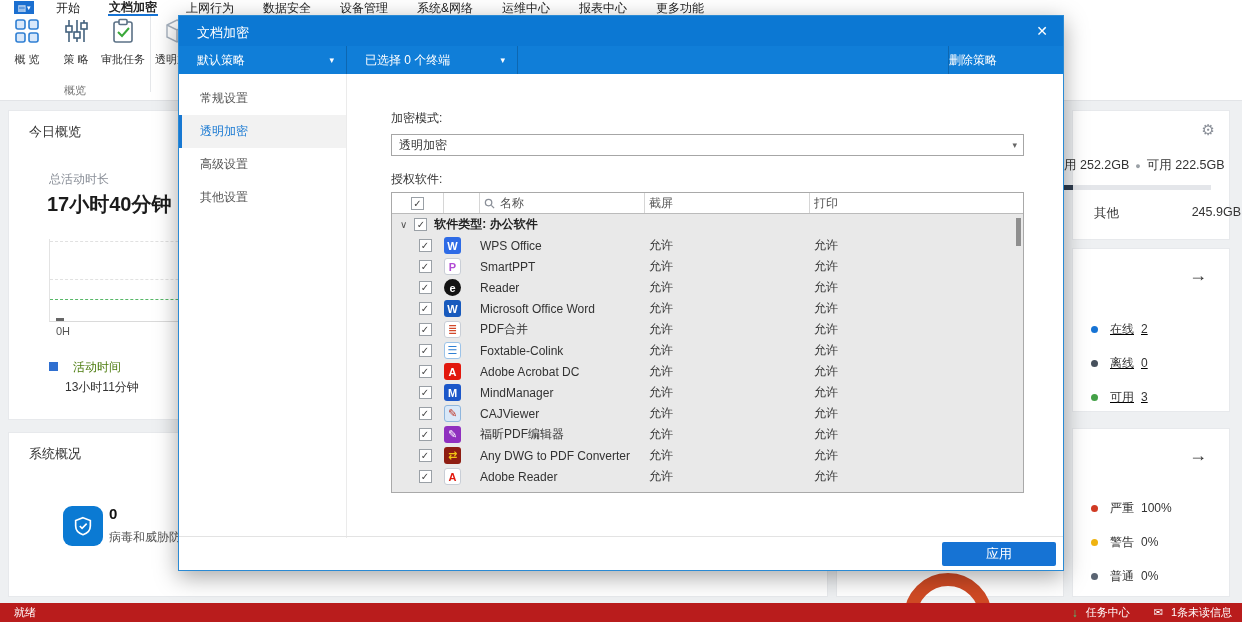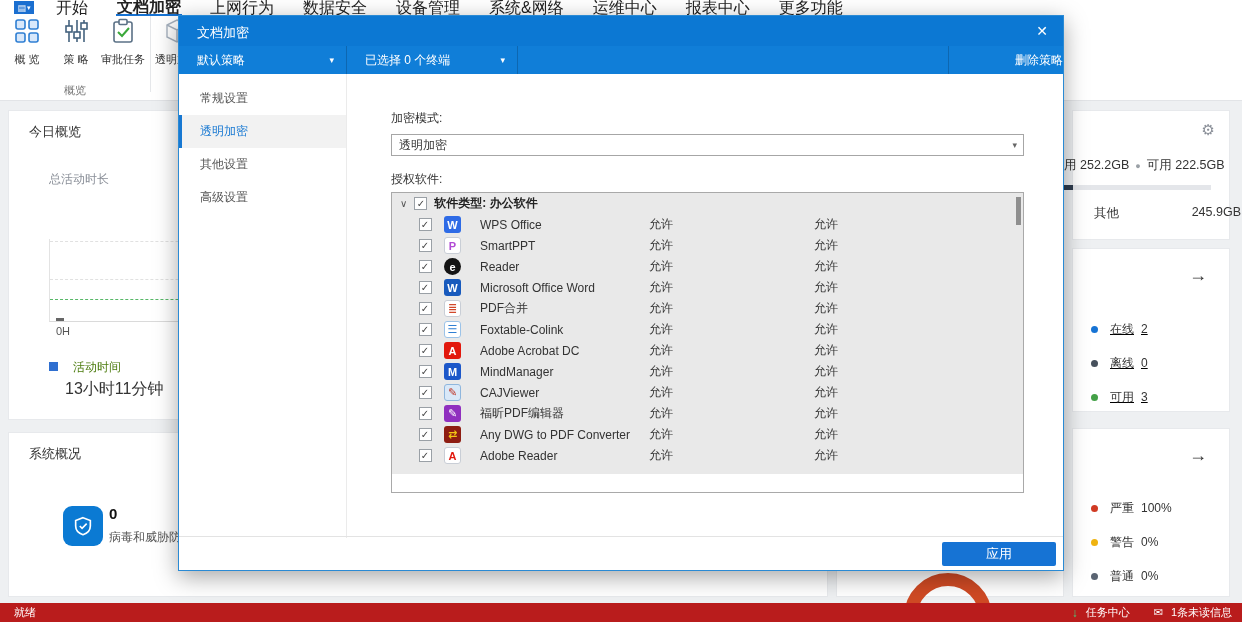--- a/index.html
+++ b/index.html
@@ -5,21 +5,21 @@
   html,body{margin:0;padding:0;}
   body{font-family:"Liberation Sans","DejaVu Sans",sans-serif;}
   .screen{position:relative;width:1242px;height:622px;background:#eef0f2;overflow:hidden;}
   .abs{position:absolute;}
 
   
   .ribbon{position:absolute;left:0;top:0;width:1242px;height:100px;background:#fff;border-bottom:1px solid #e2e4e7;}
   .menubar{position:absolute;left:0;top:0;width:100%;height:15px;display:flex;align-items:center;}
   .appbtn{position:absolute;left:14px;top:1px;width:20px;height:13px;background:#1b6fd0;color:#fff;font-size:9px;display:flex;align-items:center;justify-content:center;gap:1px;}
   .tabs{position:absolute;left:55px;top:0;display:flex;gap:27px;height:15px;align-items:center;}
-  .tab{font-size:16px;color:#222;line-height:14px;padding:0 1px;cursor:default;}
+  .tab{font-size:12px;color:#222;line-height:14px;padding:0 1px;cursor:default;}
   .tab.active{border-bottom:2px solid #1673d4;font-weight:bold;}
   .tool{position:absolute;top:18px;width:50px;text-align:center;}
   .tool .tlabel{font-size:11px;color:#333;margin-top:4px;white-space:nowrap;}
   .vsep{position:absolute;left:150px;top:16px;width:1px;height:76px;background:#e5e7ea;}
   .grouplabel{position:absolute;left:0;top:83px;width:150px;text-align:center;font-size:11px;color:#777;}
 
   
   .card{position:absolute;background:#fff;border:1px solid #e7e9ec;box-sizing:border-box;}
   .cardtitle{position:absolute;left:20px;top:12px;font-size:13px;color:#333;}
   .metriclabel{font-size:12px;color:#8a8f98;text-align:center;}
@@ -42,21 +42,21 @@
   .donut{position:absolute;left:904px;top:573px;width:88px;height:88px;border-radius:50%;border:13px solid #cf4a24;box-sizing:border-box;}
 
   
   .modal{position:absolute;left:178px;top:15px;width:886px;height:556px;background:#fff;border:1px solid #2a8ad4;box-sizing:border-box;box-shadow:0 6px 22px rgba(0,0,0,.35);}
   .mtitle{position:absolute;left:0;top:0;width:100%;height:30px;background:#0c78d3;color:#fff;}
   .mtitle .t{position:absolute;left:18px;top:8px;font-size:13px;}
   .mclose{position:absolute;right:12px;top:6px;font-size:14px;color:#fff;width:18px;height:18px;text-align:center;line-height:18px;cursor:default;}
   .mtoolbar{position:absolute;left:0;top:30px;width:100%;height:28px;background:#107ed8;color:#fff;display:flex;}
   .mdrop{position:relative;height:28px;box-sizing:border-box;border-right:1px solid rgba(0,0,0,.18);font-size:12px;line-height:28px;padding-left:18px;}
   .mdrop .caret{position:absolute;right:12px;top:0;font-size:9px;}
-  .mdel{position:absolute;right:0;top:0;width:114px;height:28px;border-left:1px solid rgba(0,0,0,.18);font-size:12px;line-height:28px;text-align:right;}
+  .mdel{position:absolute;right:0;top:0;width:114px;height:28px;border-left:1px solid rgba(0,0,0,.18);font-size:12px;line-height:28px;text-align:left;}
   .mbody{position:absolute;left:0;top:58px;width:100%;height:464px;display:flex;}
   .mnav{width:168px;box-sizing:border-box;border-right:1px solid #ebebeb;padding-top:8px;}
   .mnavitem{height:33px;line-height:33px;padding-left:18px;font-size:12px;color:#555;border-left:3px solid transparent;box-sizing:border-box;}
   .mnavitem.active{background:#f2f2f2;color:#1778d2;border-left:3px solid #1778d2;}
   .mcontent{position:relative;flex:1;}
   .flabel{position:absolute;left:44px;font-size:12px;color:#333;}
   .select{position:absolute;left:44px;top:60px;width:633px;height:22px;border:1px solid #a6a6a6;box-sizing:border-box;font-size:12px;color:#333;line-height:20px;padding-left:7px;background:#fff;}
   .select .caret{position:absolute;right:6px;top:0;font-size:9px;color:#666;line-height:20px;}
   .table{position:absolute;left:44px;top:118px;width:633px;height:301px;border:1px solid #a9a9a9;box-sizing:border-box;overflow:hidden;}
   .thead{display:grid;grid-template-columns:52px 36px 165px 165px 1fr;height:20px;background:#fff;border-bottom:1px solid #bbb;font-size:12px;color:#555;}
@@ -145,30 +145,31 @@
           </svg></span>
       <div class="tlabel">透明加密</div>
     </div>
     <div class="vsep"></div>
     <div class="grouplabel">概览</div>
   </div>
 
   <div class="card" style="left:8px;top:110px;width:820px;height:310px;">
     <div class="cardtitle">今日概览</div>
     <div class="abs metriclabel" style="left:40px;top:60px;">总活动时长</div>
+    <div class="abs metricvalue" style="left:38px;top:80px;">17小时40分钟</div>
     <div class="chartbox">
       <div class="gridline" style="top:2px;"></div>
       <div class="gridline" style="top:40px;"></div>
       <div class="gridline green" style="top:60px;"></div>
       <div class="tick"></div>
     </div>
     <div class="abs" style="left:47px;top:214px;font-size:11px;color:#555;">0H</div>
     <span class="abs legendsq" style="left:40px;top:251px;"></span>
     <div class="abs" style="left:64px;top:248px;font-size:12px;color:#4d7c0f;">活动时间</div>
-    <div class="abs" style="left:56px;top:268px;font-size:16px;color:#333;">13小时11分钟</div>
+    <div class="abs" style="left:56px;top:268px;font-size:12px;color:#333;">13小时11分钟</div>
   </div>
 
   <div class="card" style="left:8px;top:432px;width:820px;height:165px;">
     <div class="cardtitle">系统概况</div>
     <div class="abs" style="left:54px;top:73px;width:40px;height:40px;background:#0b7ad3;border-radius:9px;display:flex;align-items:center;justify-content:center;">
       <svg width="22" height="22" viewBox="0 0 24 24" fill="none" stroke="#fff" stroke-width="1.8">
           <path d="M12 3 L20 6 V12 C20 17 16.5 20 12 21.5 C7.5 20 4 17 4 12 V6 Z"></path>
           <path d="M8.5 12 l2.5 2.5 L16 9.5"></path>
         </svg>
     </div>
@@ -256,32 +257,49 @@
         <span class="caret">▾</span>
       </div>
       <div class="mdel">删除策略</div>
     </div>
 
     <div class="mbody">
       <div class="mnav">
 
       <div class="mnavitem">常规设置</div>
           <div class="mnavitem active">透明加密</div>
+          <div class="mnavitem">高级设置</div>
           <div class="mnavitem">其他设置</div>
-          <div class="mnavitem">高级设置</div>
         </div>
       <div class="mcontent">
         <div class="flabel" style="top:36px;">加密模式:</div>
         <div class="select">
           <span>透明加密</span>
           <span class="caret">▾</span>
         </div>
         <div class="flabel" style="top:97px;">授权软件:</div>
 
         <div class="table">
+          <div class="thead">
+            <div class="hc center">
+                <span class="cb"></span>
+              </div>
+            <div class="hc"></div>
+            <div class="hc">
+              <span class="searchicon">
+                  <svg width="11" height="11" viewBox="0 0 12 12" fill="none" stroke="#8a8f98" stroke-width="1.4">
+                    <circle cx="5" cy="5" r="3.5"></circle>
+                    <line x1="8" y1="8" x2="11" y2="11"></line>
+                  </svg>
+                </span>
+              <span>名称</span>
+            </div>
+            <div class="hc">截屏</div>
+            <div class="hc">打印</div>
+          </div>
           <div class="tbody">
             <div class="grouprow">
               <span class="chev">∨</span>
               <span class="cb"></span>
               <span>软件类型: 办公软件</span>
             </div>
             <div>
 
                 <div class="trow">
                   <div class="c1">

